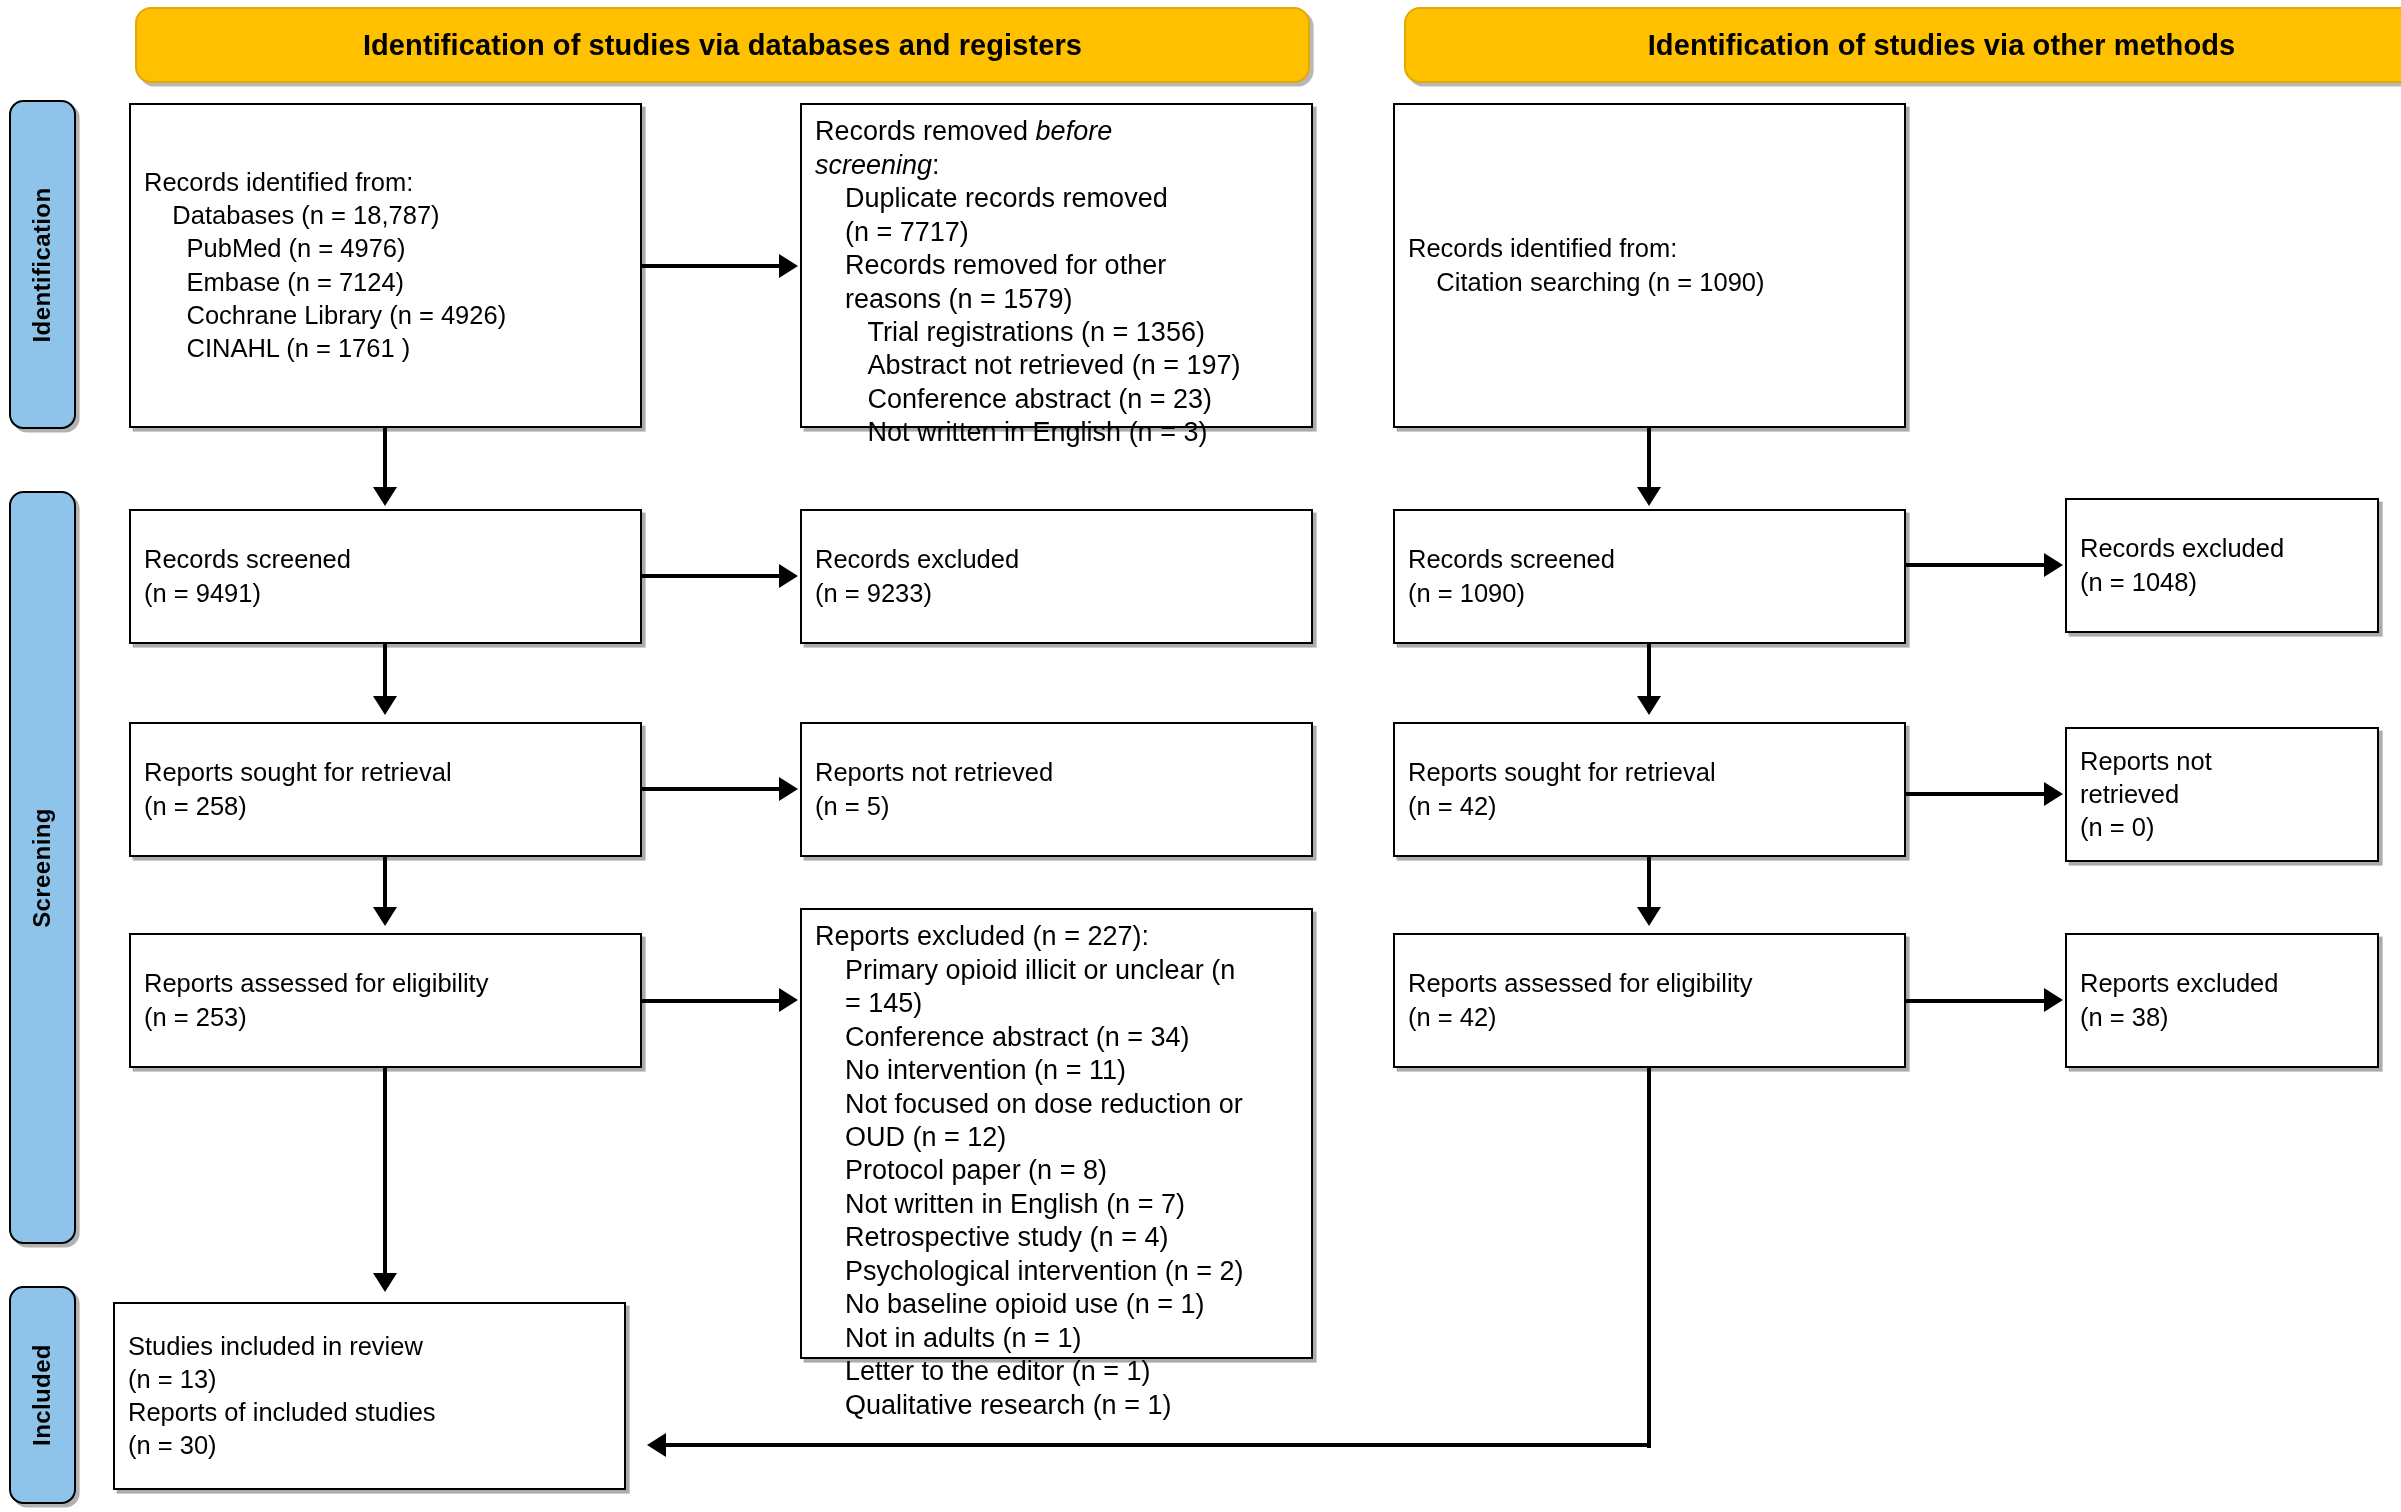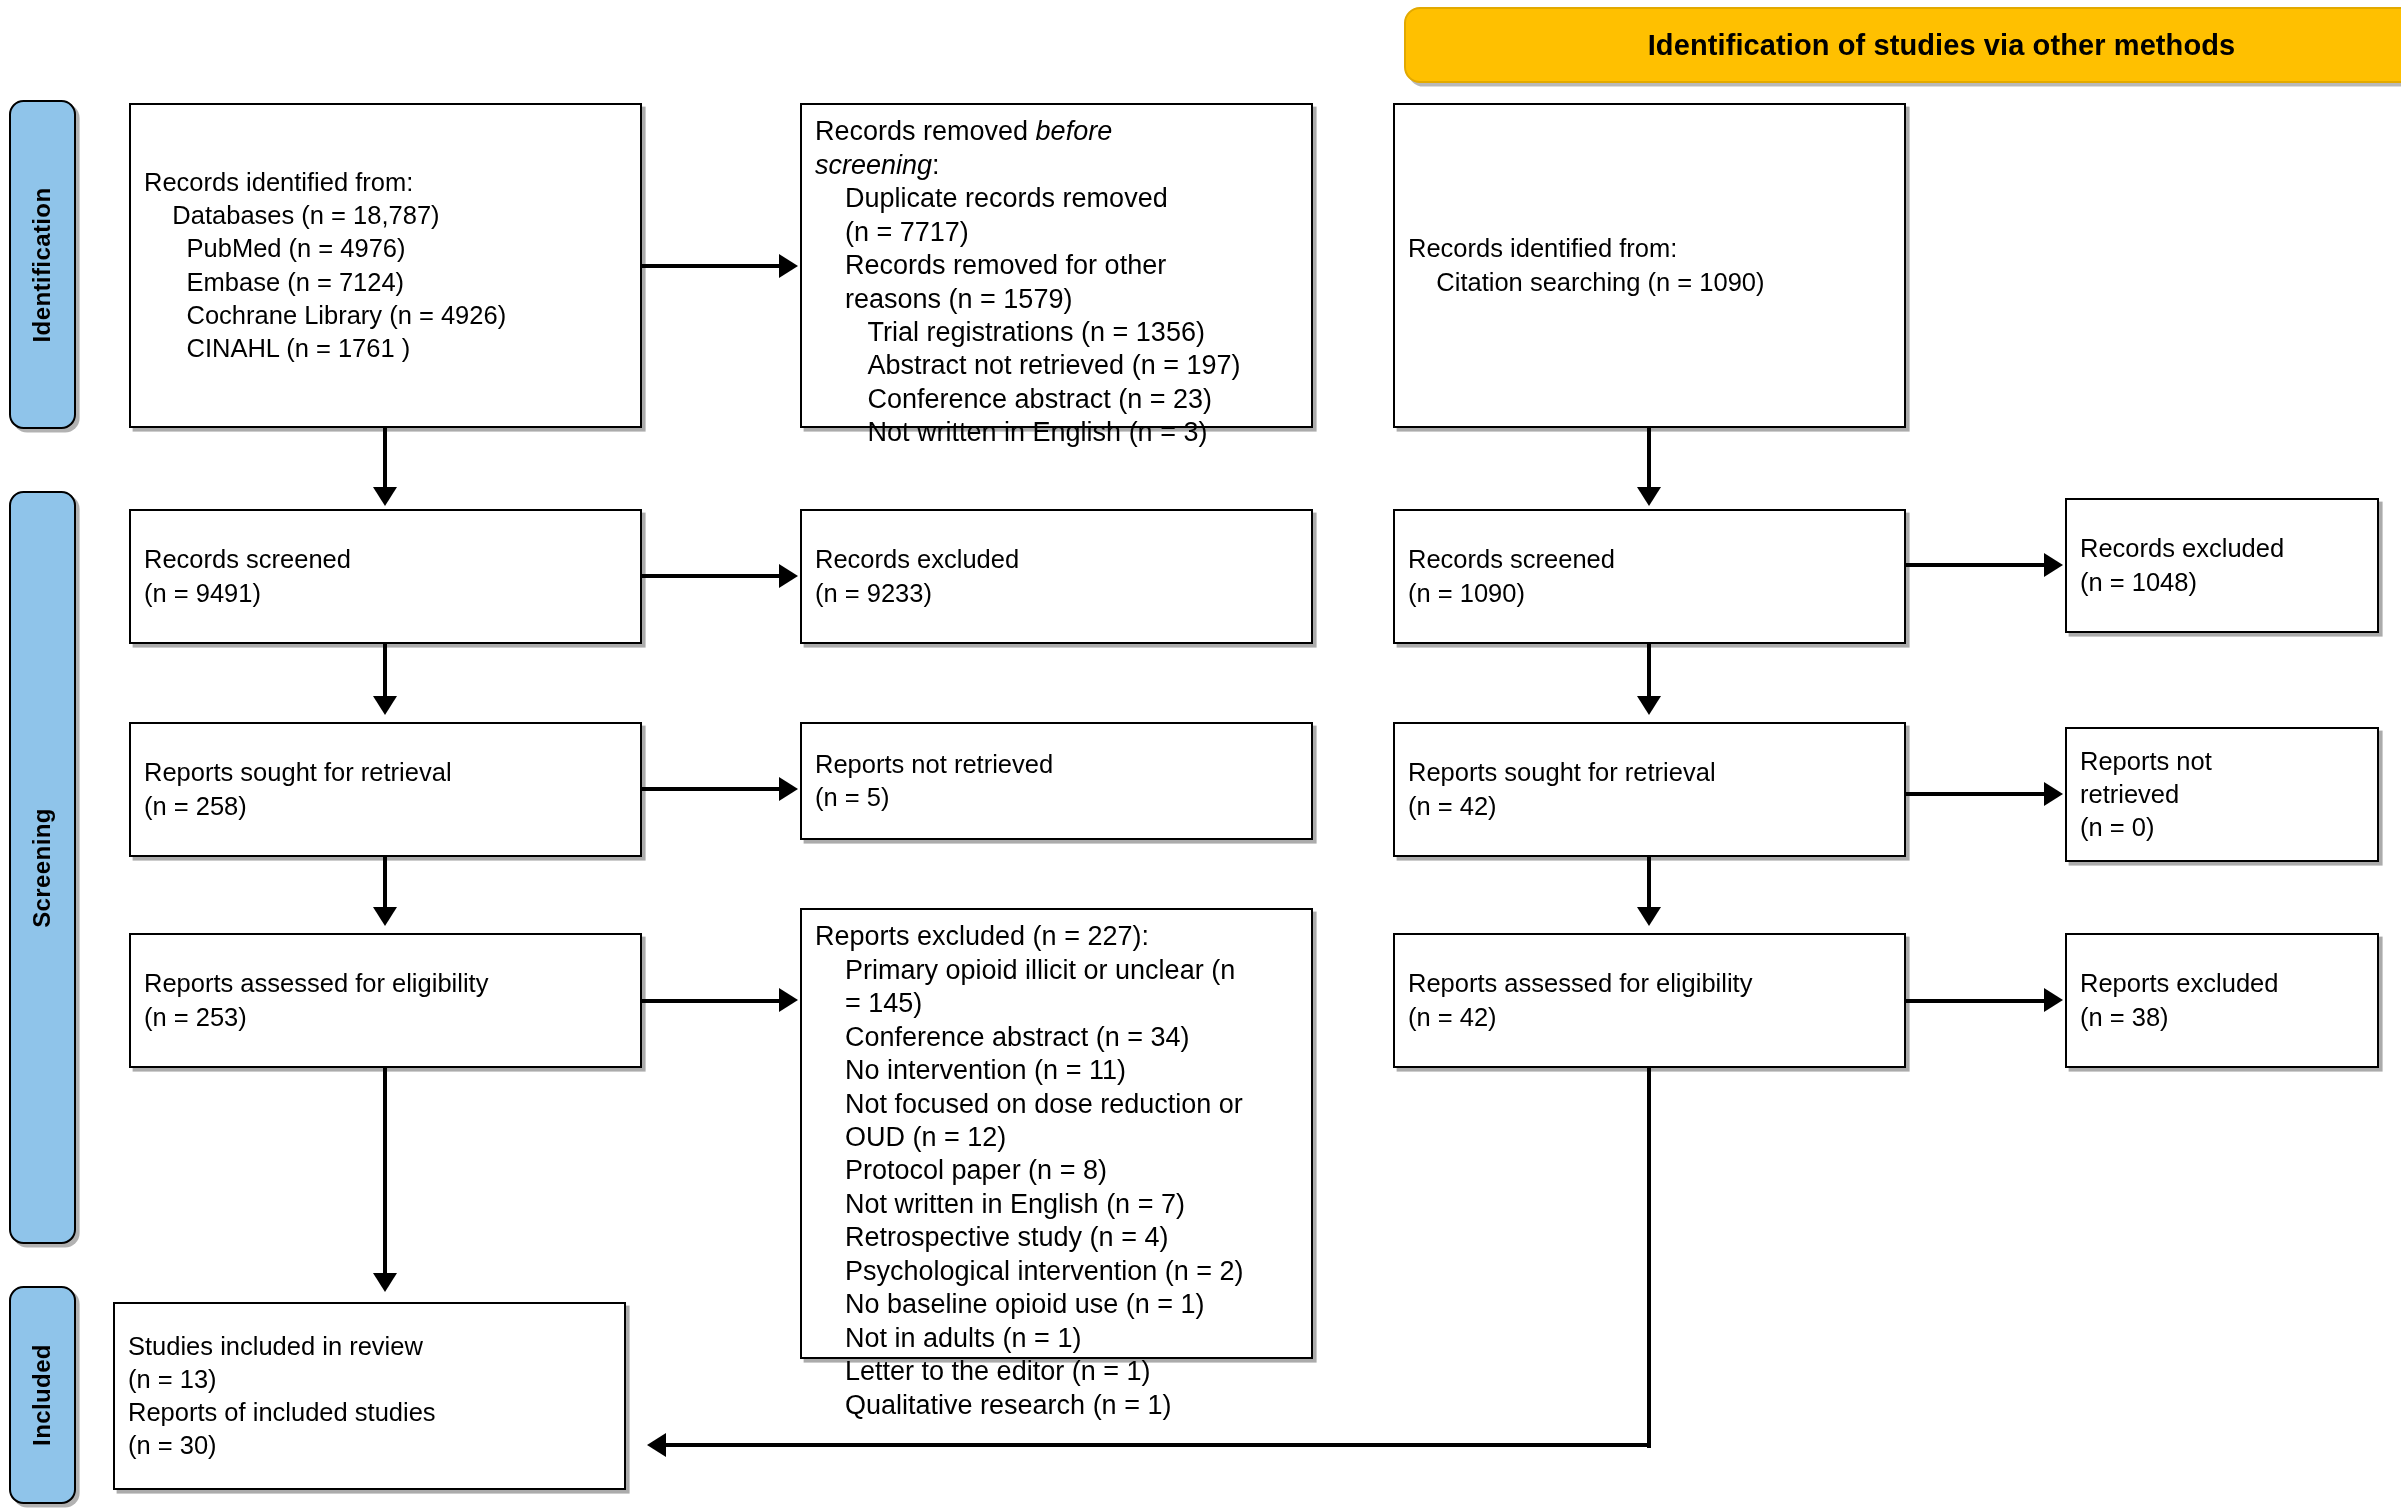--- a/index.html
+++ b/index.html
@@ -111,20 +111,23 @@
     border-top: 12.4px solid transparent;
     border-bottom: 12.4px solid transparent;
     border-right: 19px solid #000000;
   }
 </style>
 </head>
 <body>
 
 <div id="prisma-canvas">
 
+  <div class="stage-banner" style="left:135px; top:7.3px; width:1175px; height:76px;">
+    <span class="banner-text">Identification of studies via databases and registers</span>
+  </div>
 
   <div class="stage-banner" style="left:1404px; top:7.3px; width:1075px; height:76px;">
     <span class="banner-text">Identification of studies via other methods</span>
   </div>
 
   <div class="phase-tab" style="left:8.7px; top:100px; width:67px; height:329px;">
     <span class="phase-text">Identification</span>
   </div>
 
   <div class="phase-tab" style="left:8.7px; top:491px; width:67px; height:753px;">
@@ -176,21 +179,21 @@
        Abstract not retrieved (n = 197)
        Conference abstract (n = 23)
        Not written in English (n = 3)</span></div>
   </div>
 
   <div class="node-box" style="left:800px; top:509px; width:513px; height:135px;">
     <div class="node-text">Records excluded
 (n = 9233)</div>
   </div>
 
-  <div class="node-box" style="left:800px; top:722px; width:513px; height:118px;">
+  <div class="node-box" style="left:800px; top:722px; width:513px; height:135px;">
     <div class="node-text">Reports not retrieved
 (n = 5)</div>
   </div>
 
   <div class="node-box top-align" style="left:800px; top:908px; width:513px; height:451px;">
     <div class="node-text small">Reports excluded (n = 227):
     Primary opioid illicit or unclear (n
     = 145)
     Conference abstract (n = 34)
     No intervention (n = 11)

